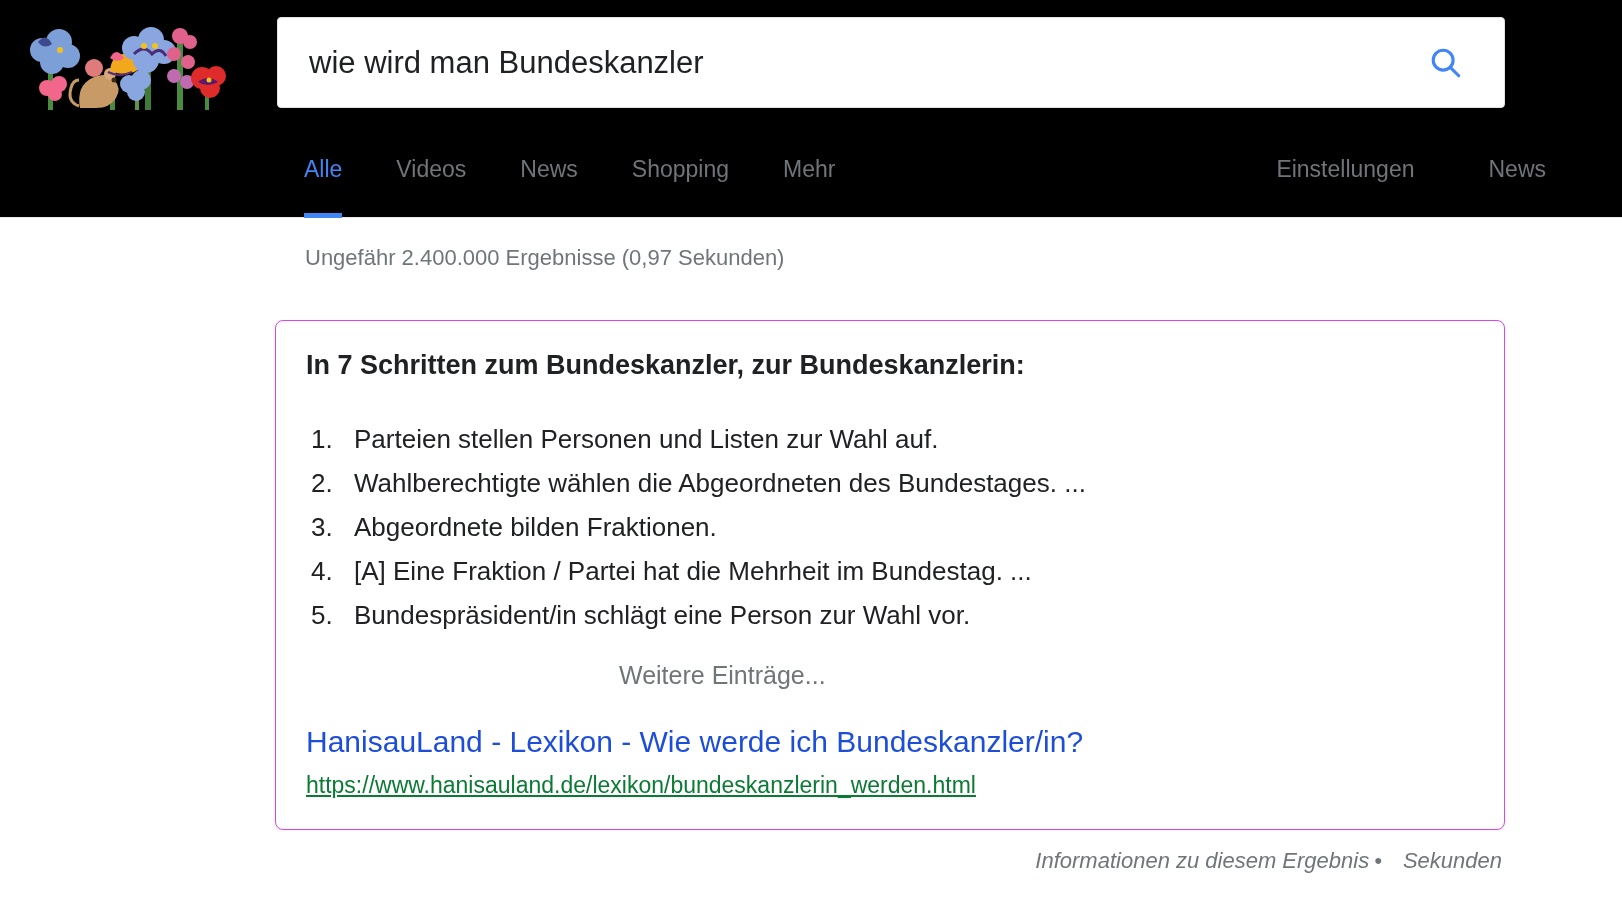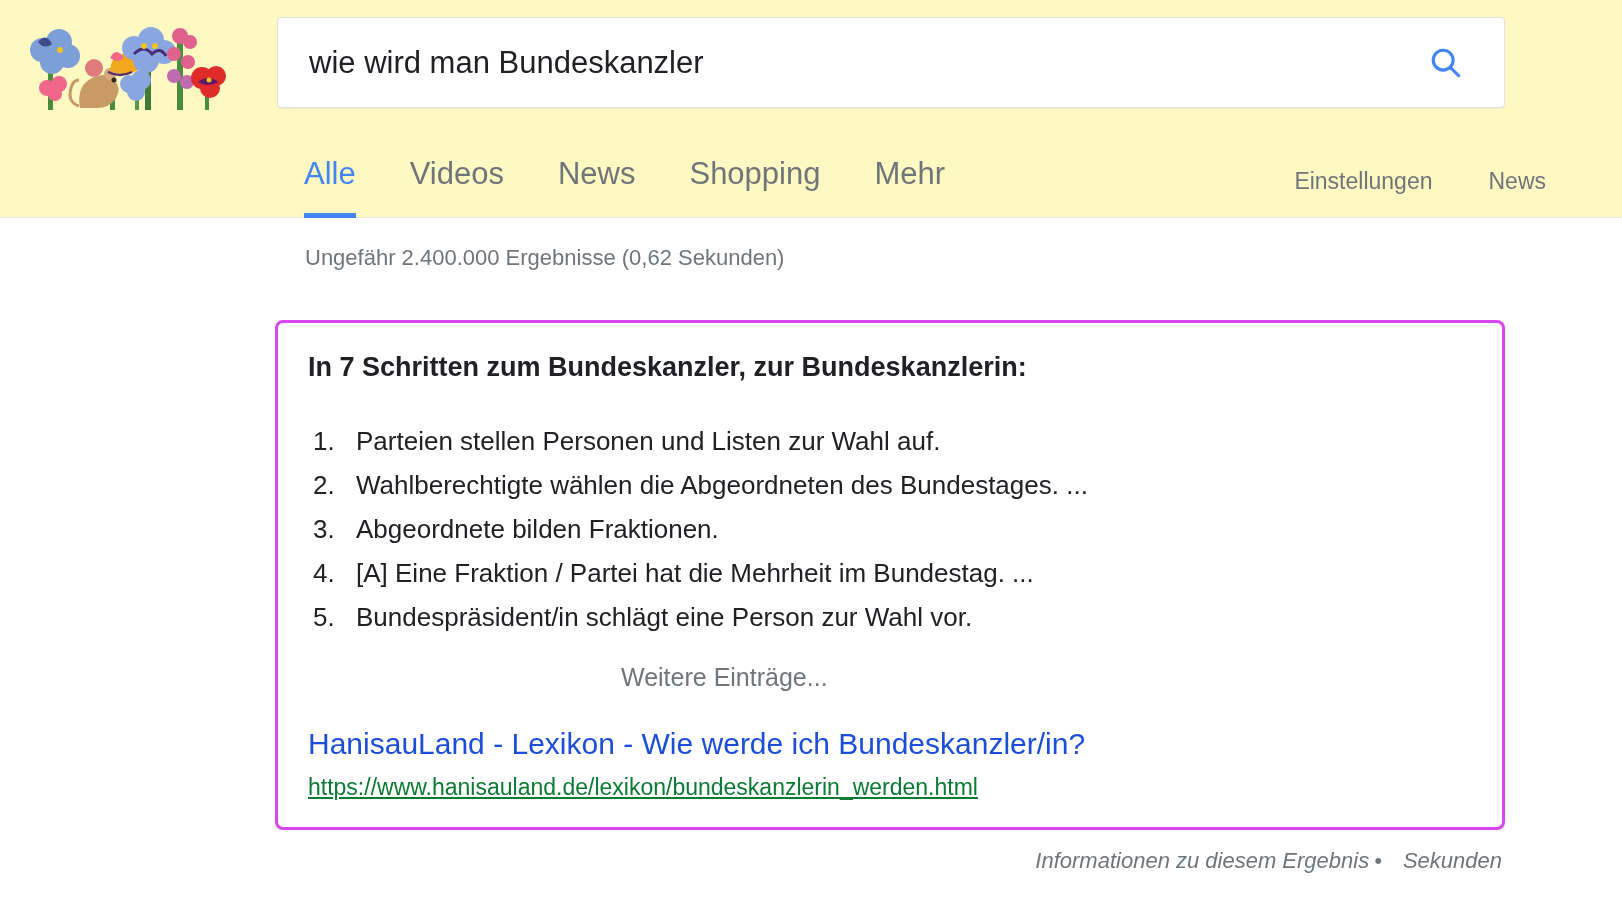--- a/index.html
+++ b/index.html
@@ -12,21 +12,21 @@
     background: #ffffff;
     font-family: "Liberation Sans", sans-serif;
     -webkit-font-smoothing: antialiased;
     overflow: hidden;
   }
 
   
   .header {
     position: relative;
     height: 218px;
-    background: #fef9c3;
+    background: #000000;
     border-bottom: 1px solid #ebebeb;
     box-sizing: border-box;
   }
 
   .doodle {
     position: absolute;
     left: 22px;
     top: 20px;
     width: 208px;
     height: 92px;
@@ -77,21 +77,21 @@
     top: 130px;
     height: 88px;
     display: flex;
     align-items: flex-start;
     white-space: nowrap;
   }
   .tab {
     position: relative;
     padding: 26px 0 0 0;
     margin-right: 0;
-    font-size: 31px;
+    font-size: 23px;
     color: #70757a;
     cursor: pointer;
     height: 62px;
     box-sizing: border-box;
   }
   .tab-inner {
     display: inline-block;
     padding: 0 27px;
   }
   .tab.active .tab-inner { color: #4285f4; font-weight: 500; }
@@ -100,23 +100,24 @@
     left: 27px;
     right: 27px;
     bottom: -26px;
     height: 5px;
     background: #4285f4;
   }
 
   .tools-group {
     position: absolute;
     right: 76px;
-    top: 168px;
+    top: 156px;
     display: flex;
     white-space: nowrap;
+    gap: 18px;
   }
   .tool-link {
     font-size: 23px;
     color: #70757a;
     cursor: pointer;
     margin-left: 56px;
   }
 
   
   .main {
@@ -133,21 +134,21 @@
     white-space: nowrap;
   }
 
   .snippet-card {
     position: absolute;
     left: 275px;
     top: 102px;
     width: 1230px;
     height: 510px;
     background: #ffffff;
-    border: 3px solid #d946ef;
+    border: 1px solid #d946ef;
     border-radius: 8px;
     box-sizing: border-box;
     box-shadow: 0 1px 3px rgba(0,0,0,0.05);
   }
 
   .snippet-heading {
     position: absolute;
     left: 30px;
     top: 29px;
     font-size: 27px;
@@ -325,21 +326,21 @@
   </div>
 
   <div class="tools-group">
     <span class="tool-link">Einstellungen</span>
     <span class="tool-link">News</span>
   </div>
 </div>
 
 <div class="main">
 
-  <div class="result-stats">Ungefähr 2.400.000 Ergebnisse (0,62 Sekunden)</div>
+  <div class="result-stats">Ungefähr 2.400.000 Ergebnisse (0,97 Sekunden)</div>
 
   <div class="snippet-card">
 
     <div class="snippet-heading">In 7 Schritten zum Bundeskanzler, zur Bundeskanzlerin:</div>
 
     <ol class="steps">
       <li>Parteien stellen Personen und Listen zur Wahl auf.</li>
       <li>Wahlberechtigte wählen die Abgeordneten des Bundestages. ...</li>
       <li>Abgeordnete bilden Fraktionen.</li>
       <li>[A] Eine Fraktion / Partei hat die Mehrheit im Bundestag. ...</li>

